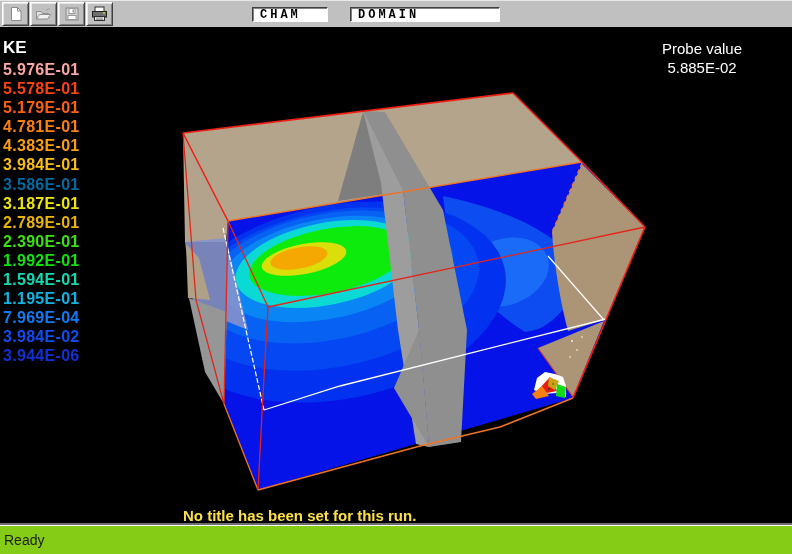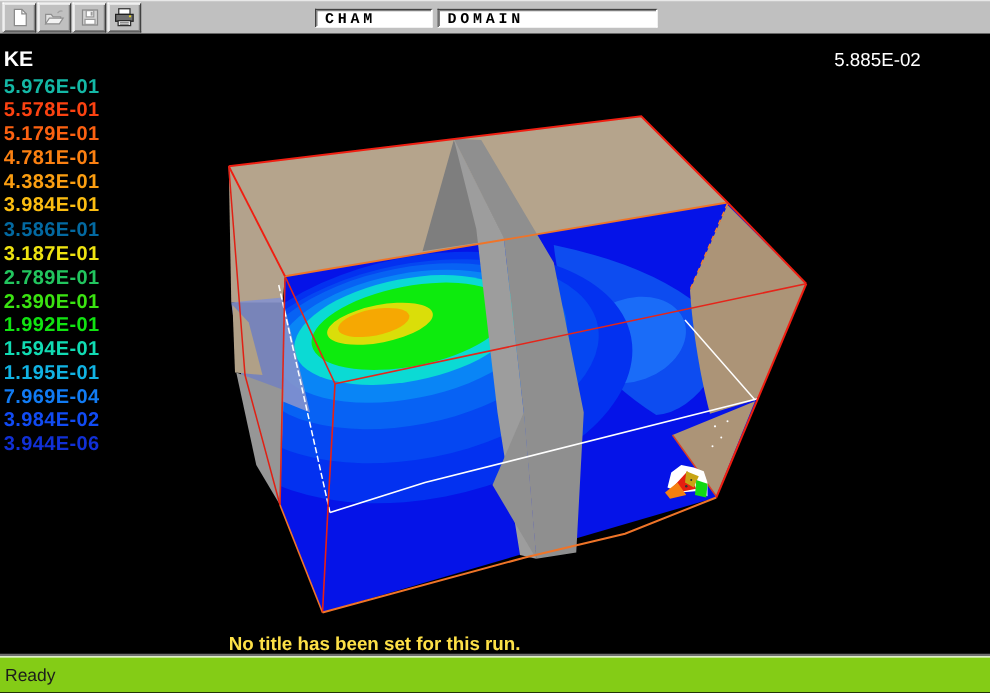--- a/index.html
+++ b/index.html
@@ -86,22 +86,22 @@
   <button class="tb-btn" style="left:86px">
     <svg width="17" height="16" viewBox="0 0 17 16">
       <rect x="4" y="1" width="9" height="4.5" fill="#ffffff" stroke="#303030"></rect>
       <rect x="1.5" y="5.5" width="14" height="5.5" fill="#6f6f6f" stroke="#202020"></rect>
       <circle cx="13" cy="7" r="0.9" fill="#e8d820"></circle>
       <rect x="3.5" y="10.5" width="10" height="4" fill="#e8e8e8" stroke="#303030"></rect>
       <line x1="5" y1="12" x2="12" y2="12" stroke="#909090"></line>
       <line x1="5" y1="13.4" x2="12" y2="13.4" stroke="#909090"></line>
     </svg>
   </button>
-  <input class="tb-field" style="left: 252px; width: 94px;" readonly="" value="CHAM">
-  <input class="tb-field" style="left: 350px; width: 176px;" readonly="" value="DOMAIN">
+  <input class="tb-field" style="left: 252px; width: 76px;" readonly="" value="CHAM">
+  <input class="tb-field" style="left: 350px; width: 150px;" readonly="" value="DOMAIN">
 </div>
 
 <div class="viewport">
   <svg class="scene-svg" width="792" height="498" viewBox="0 27 792 498">
     <defs>
       <clipPath id="clipBlue">
         <path d="M228,221 L582,162 L645,227 L573,398 L258,490 L224,404 Z"></path>
       </clipPath>
     </defs>
 
@@ -180,39 +180,40 @@
       <path d="M557,384 L566,387 L565,398 L556,396 Z" fill="#12d914"></path>
       <circle cx="549" cy="389" r="1" fill="#333333"></circle>
       <circle cx="553" cy="384" r="0.8" fill="#333333"></circle>
     </g>
   </svg>
 </div>
 
 <div class="ke-label">KE</div>
 
 <div class="legend">
-    <div class="lg-row" style="color: #14b8a6;">5.976E-01</div>
+    <div class="lg-row" style="color: #fca5a5;">5.976E-01</div>
     <div class="lg-row" style="color: rgb(251, 66, 17);">5.578E-01</div>
     <div class="lg-row" style="color: rgb(251, 97, 17); text-align: right;">5.179E-01</div>
     <div class="lg-row" style="color: rgb(251, 128, 17);">4.781E-01</div>
     <div class="lg-row" style="color: rgb(251, 158, 17);">4.383E-01</div>
     <div class="lg-row" style="color: rgb(251, 189, 17);">3.984E-01</div>
     <div class="lg-row" style="color: #0369a1;">3.586E-01</div>
     <div class="lg-row" style="color: rgb(238, 227, 17);">3.187E-01</div>
-    <div class="lg-row" style="color: #22c55e;">2.789E-01</div>
+    <div class="lg-row" style="color: #eab308;">2.789E-01</div>
     <div class="lg-row" style="color: rgb(59, 227, 17);">2.390E-01</div>
     <div class="lg-row" style="color: rgb(17, 227, 17);">1.992E-01</div>
     <div class="lg-row" style="color: rgb(17, 219, 179);">1.594E-01</div>
     <div class="lg-row" style="color: rgb(17, 179, 227);">1.195E-01</div>
     <div class="lg-row" style="color: rgb(17, 123, 243);">7.969E-04</div>
     <div class="lg-row" style="color: rgb(17, 75, 243);">3.984E-02</div>
     <div class="lg-row" style="color: rgb(17, 48, 214);">3.944E-06</div>
   </div>
 
 <div class="probe">
+  <div>Probe value</div>
   <div>5.885E-02</div>
 </div>
 
 <div class="run-title">No title has been set for this run.</div>
 
 <div class="statusbar">
   <span>Ready</span>
 </div>
 
 </body></html>

